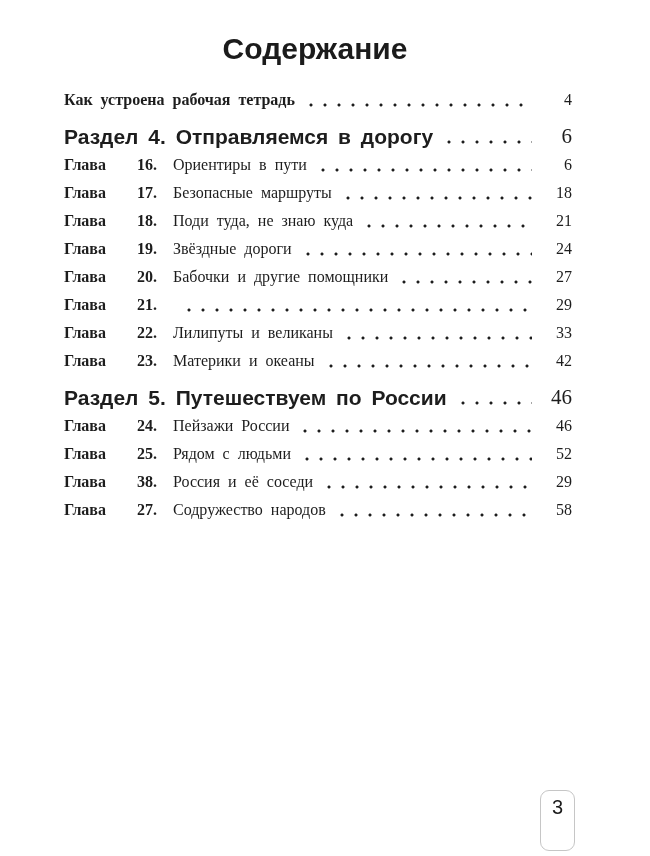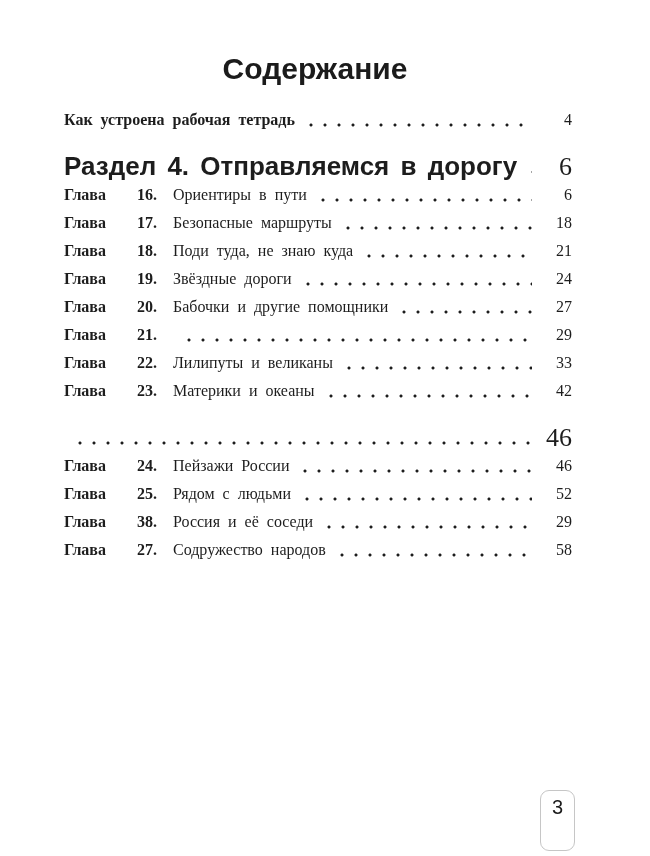--- a/index.html
+++ b/index.html
@@ -9,21 +9,21 @@
   }
   .page {
     position: relative;
     width: 650px;
     height: 856px;
     background: #ffffff;
     overflow: hidden;
     color: #1d1d1d;
   }
   .content {
-    padding: 54px 78px 0 64px;
+    padding: 34px 78px 0 64px;
   }
   h1.toc-title {
     margin: 0 6px 24px 0;
     text-align: center;
     font-family: "Liberation Sans", sans-serif;
     font-weight: 700;
     font-size: 30px;
     line-height: 30px;
     color: #1b1b1b;
   }
@@ -47,22 +47,22 @@
     width: 36px;
     flex: 0 0 auto;
     font-family: Liberation Serif, serif;
   }
   .row.intro .label {
     font-weight: 700;
   }
   .row.section {
     font-family: "Liberation Sans", sans-serif;
     font-weight: 700;
-    font-size: 26px;
-    margin-top: 24px;
+    font-size: 21px;
+    margin-top: 14px;
   }
   .leader {
     flex: 1 1 auto;
     height: 23px;
     margin: 0 10px 0 9px;
     background-image: radial-gradient(circle, #1d1d1d 1.4px, transparent 1.7px);
     background-size: 14px 4px;
     background-repeat: repeat-x;
     background-position: left bottom 4px;
   }
@@ -170,20 +170,21 @@
 
     <div class="row chapter">
       <span class="prefix">Глава</span>
       <span class="num">23.</span>
       <span class="label">Материки и океаны</span>
       <span class="leader"></span>
       <span class="pagenum">42</span>
     </div>
 
     <div class="row section">
+      <span class="label">Раздел 5. Путешествуем по России</span>
       <span class="leader"></span>
       <span class="pagenum">46</span>
     </div>
 
     <div class="row chapter">
       <span class="prefix">Глава</span>
       <span class="num">24.</span>
       <span class="label">Пейзажи России</span>
       <span class="leader"></span>
       <span class="pagenum">46</span>

